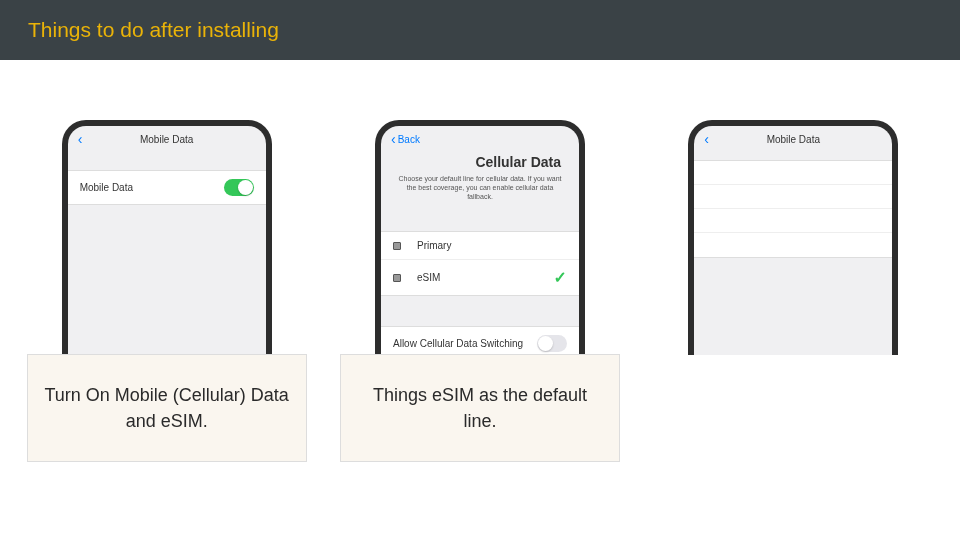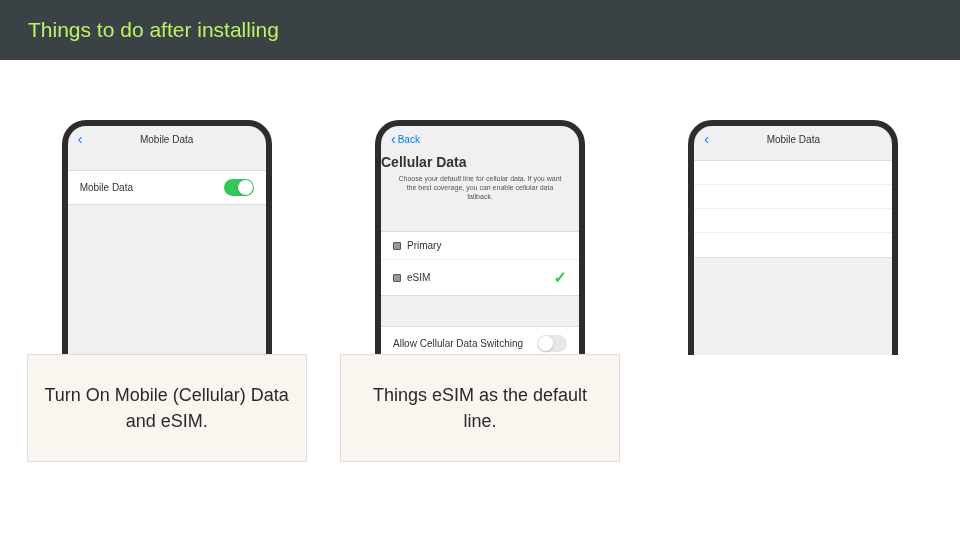--- a/index.html
+++ b/index.html
@@ -5,21 +5,21 @@
   * { box-sizing: border-box; margin: 0; padding: 0; }
   body {
     width: 960px;
     height: 543px;
     font-family: -apple-system, BlinkMacSystemFont, "Segoe UI", Arial, sans-serif;
     background: #ffffff;
     overflow: hidden;
   }
   .header {
     background: #3a4246;
-    color: #bef264;
+    color: #eab308;
     padding: 18px 28px;
     font-size: 21px;
     font-weight: 500;
   }
   .cards {
     display: flex;
     justify-content: space-around;
     padding: 60px 30px 0 30px;
     gap: 40px;
   }
@@ -68,21 +68,21 @@
   }
   .nav-title {
     position: absolute;
     left: 50%;
     transform: translateX(-50%);
     font-size: 10px;
     font-weight: 500;
     color: #333;
   }
   .big-title {
-    text-align: left;
+    text-align: right;
     font-size: 14px;
     font-weight: 700;
     margin: 2px 18px 4px 0;
   }
   .sub-text {
     text-align: center;
     font-size: 7px;
     color: #555;
     padding: 0 14px 10px 14px;
     line-height: 1.3;
@@ -98,21 +98,21 @@
     justify-content: space-between;
     padding: 8px 12px;
     border-bottom: 1px solid #eee;
     min-height: 28px;
   }
   .list-row:last-child { border-bottom: none; }
   .list-row-empty { min-height: 24px; }
   .row-left {
     display: flex;
     align-items: center;
-    gap: 6px;
+    gap: 16px;
   }
   .box-icon {
     width: 8px;
     height: 8px;
     border: 1px solid #555;
     background: #999;
     border-radius: 1px;
   }
   .row-label { font-size: 10px; }
   .toggle {

